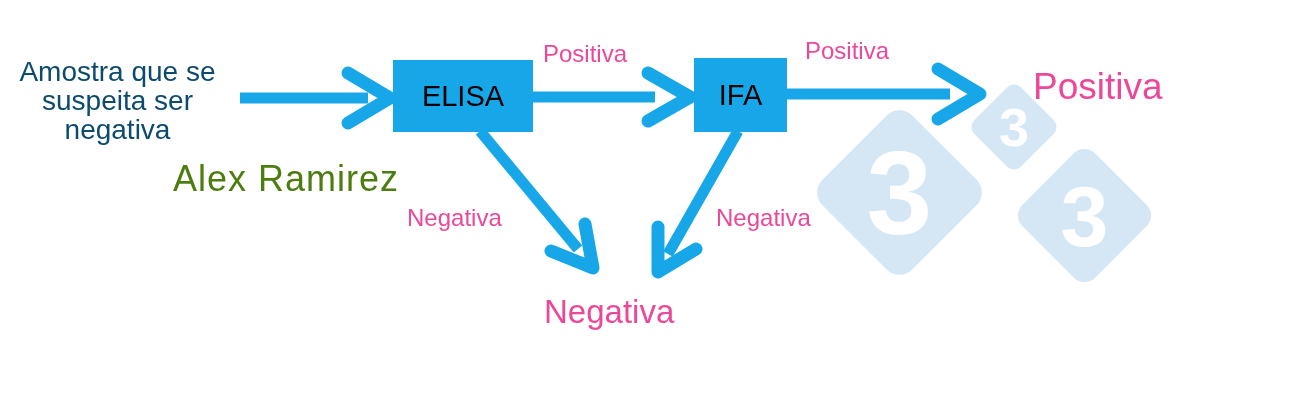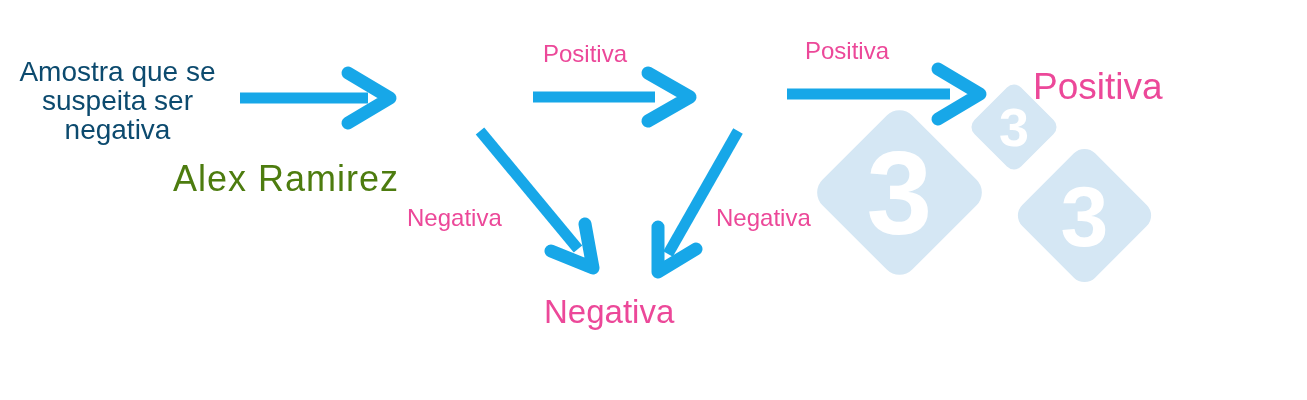--- a/index.html
+++ b/index.html
@@ -146,20 +146,26 @@
     <g>
       <line class="arrow-shaft" x1="738" y1="131" x2="668" y2="254"></line>
       <polyline class="arrow-head" points="696,249 658,272 658,227"></polyline>
     </g>
   </svg>
 
   <div class="src-text">Amostra que se
 suspeita ser
 negativa</div>
 
+  <div class="node node-elisa">
+    <span>ELISA</span>
+  </div>
+  <div class="node node-ifa">
+    <span>IFA</span>
+  </div>
 
   <div class="red-label lbl-pos-elisa">Positiva</div>
   <div class="red-label lbl-pos-ifa">Positiva</div>
   <div class="red-label lbl-neg-elisa">Negativa</div>
   <div class="red-label lbl-neg-ifa">Negativa</div>
 
   <div class="red-label outcome-pos">Positiva</div>
   <div class="red-label outcome-neg">Negativa</div>
 
 </div>

